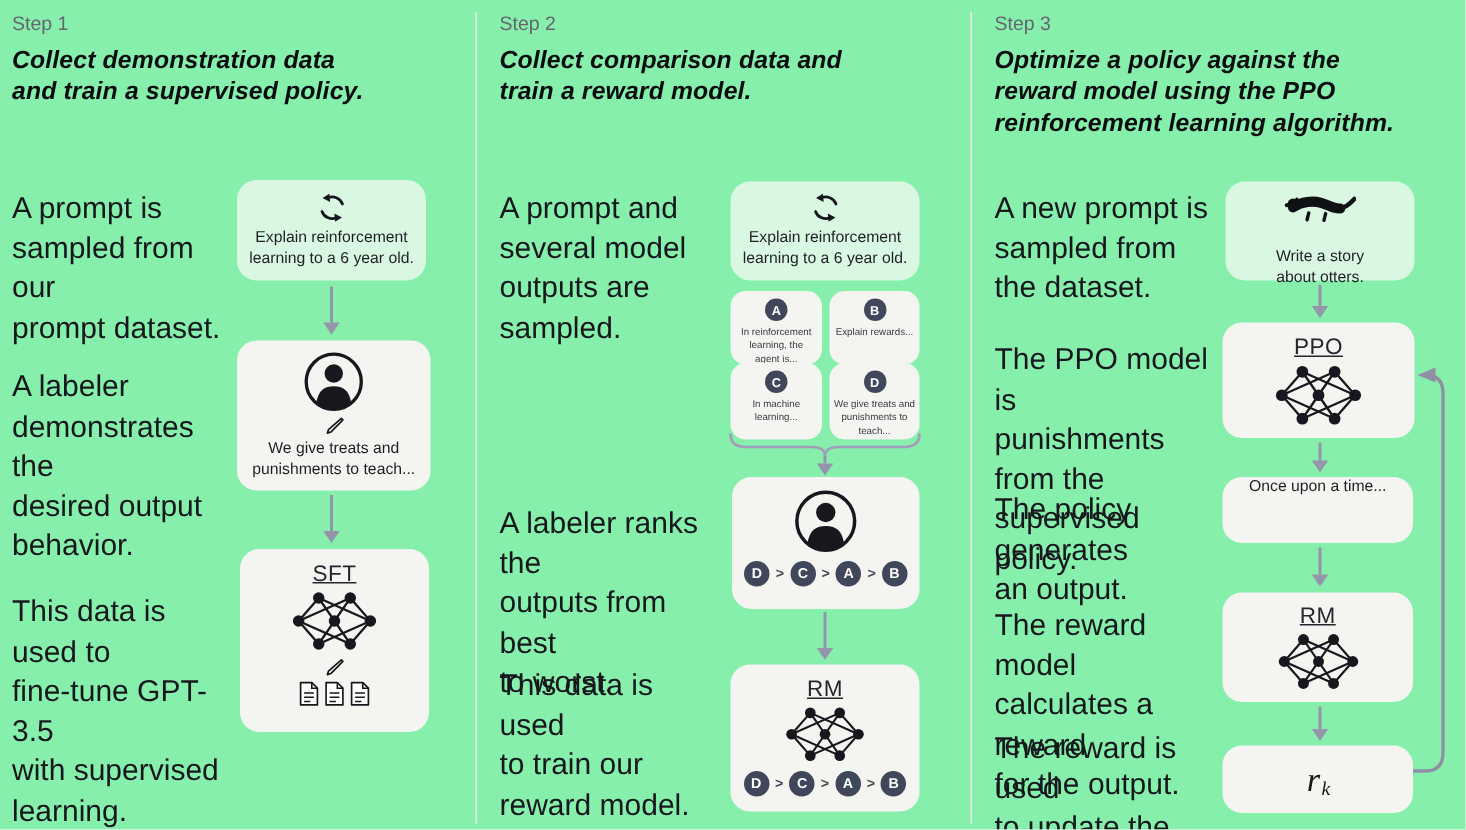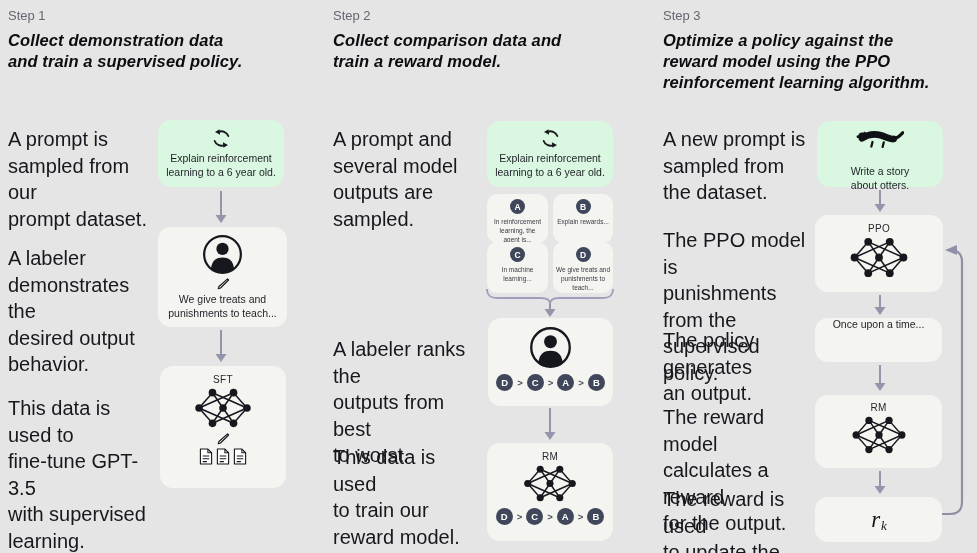--- a/index.html
+++ b/index.html
@@ -1,17 +1,17 @@
 <!DOCTYPE html>
 <html><head>
 <meta charset="utf-8">
 <style>
   html,body { margin:0; padding:0; background:#ffffff; }
   #canvas {
-    position:relative; width:977px; height:553px; background:#e5e5e5;
+    position:relative; width:977px; height:553px; background:#86efac;
     font-family:"Liberation Sans", sans-serif; overflow:hidden;
   }
   .divider { position:absolute; top:8px; bottom:4px; width:1px; background:#e7e7e7; }
   .step-label { position:absolute; font-size:13px; color:#65666f; }
   .heading {
     position:absolute; font-size:16.5px; font-weight:700; line-height:1.28;
     color:#0c0d10; white-space:pre-line; letter-spacing:0.1px;font-style:italic;
   }
   .caption {
     position:absolute; font-size:20px; line-height:1.33; color:#17181d;
@@ -22,21 +22,21 @@
     display:flex; flex-direction:column; align-items:center;
   }
   .mbox {
     position:absolute; background:#f4f4f1; border-radius:13px;
     display:flex; flex-direction:column; align-items:center;
   }
   .box-text {
     font-size:10.5px; line-height:1.32; color:#1f2026; text-align:center;
     white-space:pre-line;
   }
-  .model-label { font-size:10px; color:#26272e; letter-spacing:0.3px; }
+  .model-label { font-size:15px; color:#26272e; letter-spacing:0.3px;text-decoration:underline; }
   .ans-box {
     position:absolute; background:#f4f4f1; border-radius:10px;
     display:flex; flex-direction:column; align-items:center; padding-top:5px;
   }
   .ans-text {
     font-size:6.5px; line-height:1.4; color:#3a3b44; text-align:center;
     white-space:pre-line; margin-top:3px;
   }
   .badge {
     width:17px; height:17px; border-radius:50%; background:#40475a; color:#fff;

